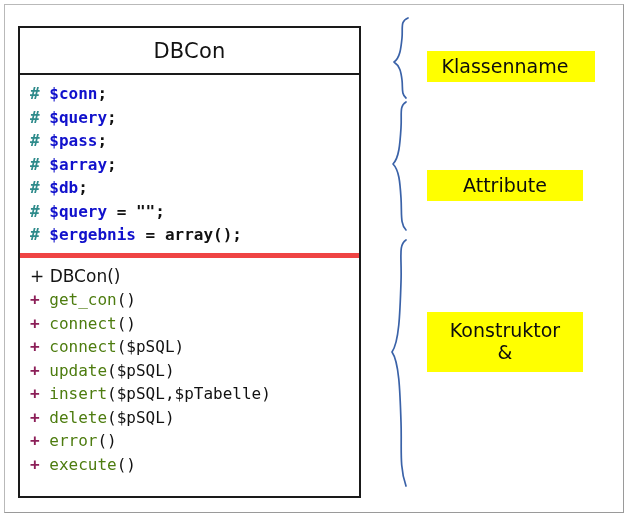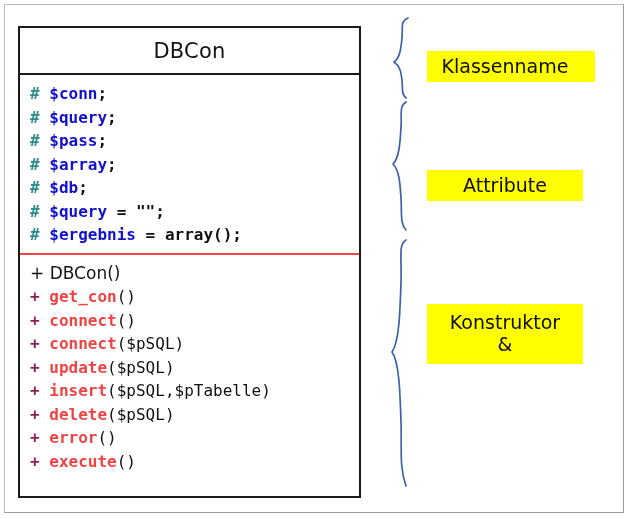--- a/index.html
+++ b/index.html
@@ -58,21 +58,21 @@
     box-sizing: border-box;
   }
   #class-title {
     font-family: "DejaVu Sans", "Liberation Sans", sans-serif;
     font-size: 21px;
     color: #121212;
     letter-spacing: 0.2px;
   }
 
   #attributes-compartment {
-    border-bottom: 2px solid #ef4444;
+    border-bottom: 5px solid #ef4444;
     box-sizing: border-box;
     padding: 7px 0 6px 10px;
   }
   #methods-compartment {
     box-sizing: border-box;
     padding: 7px 0 6px 10px;
   }
 
   .code-line {
     font-family: "DejaVu Sans Mono", "Liberation Mono", monospace;
@@ -91,22 +91,22 @@
   }
   .vis-pub-plain {      
     color: #141414;
     font-weight: normal;
   }
   .ident-attr {         
     color: #1111cc;
     font-weight: bold;
   }
   .ident-method {       
-    color: #ef4444;
-    font-weight: bold;
+    color: #4d7c0f;
+    font-weight: normal;
   }
   .punct {              
     color: #111111;
     font-weight: bold;
   }
   .punct-thin {
     color: #111111;
     font-weight: normal;
   }
   .ctor-line {
@@ -147,21 +147,21 @@
   }
   #label-attribute {
     left: 41px;
     top: 156px;
     width: 150px;
     padding: 4px 3px 5px 3px;
     font-size: 19px;
   }
   #label-methoden {
     left: 41px;
-    top: 290px;
+    top: 298px;
     width: 150px;
     padding: 7px 3px 8px 3px;
     font-size: 19px;
   }
   .anno-label span { display: block; }
 </style>
 </head>
 <body>
 
 <div id="page">

